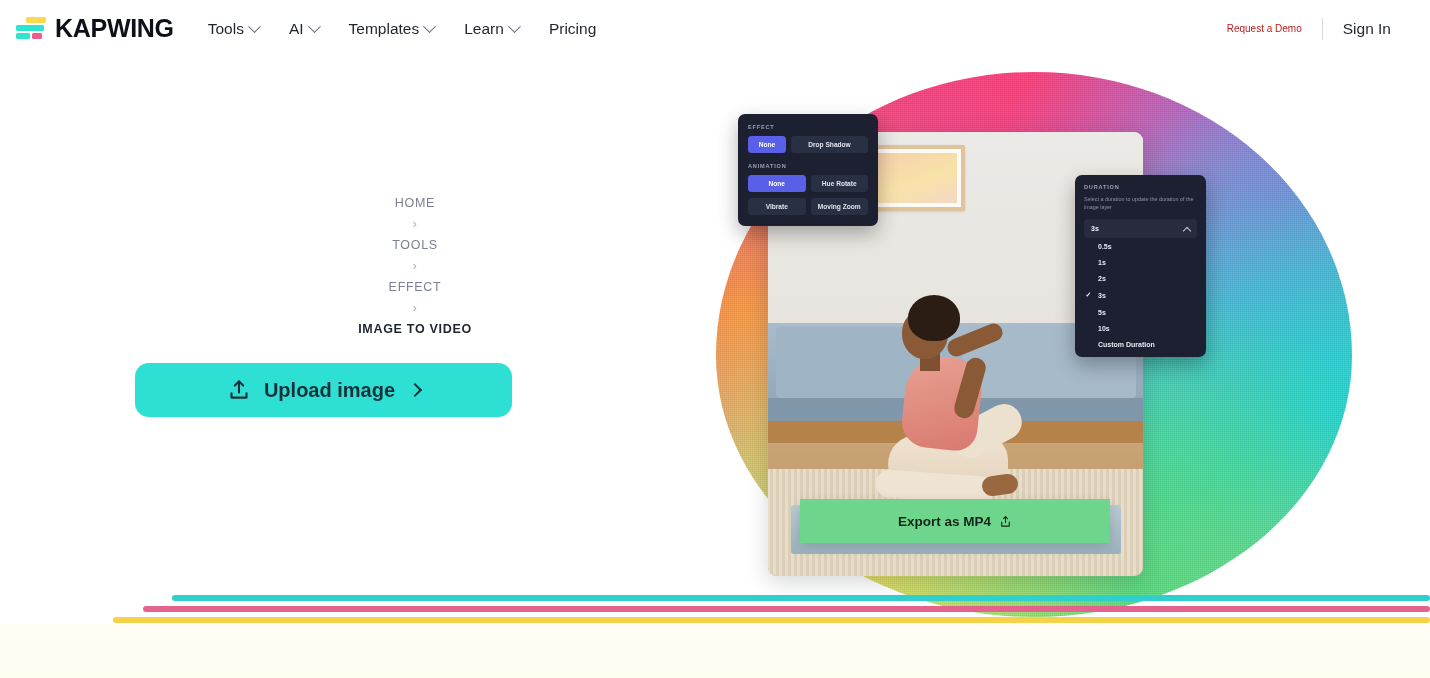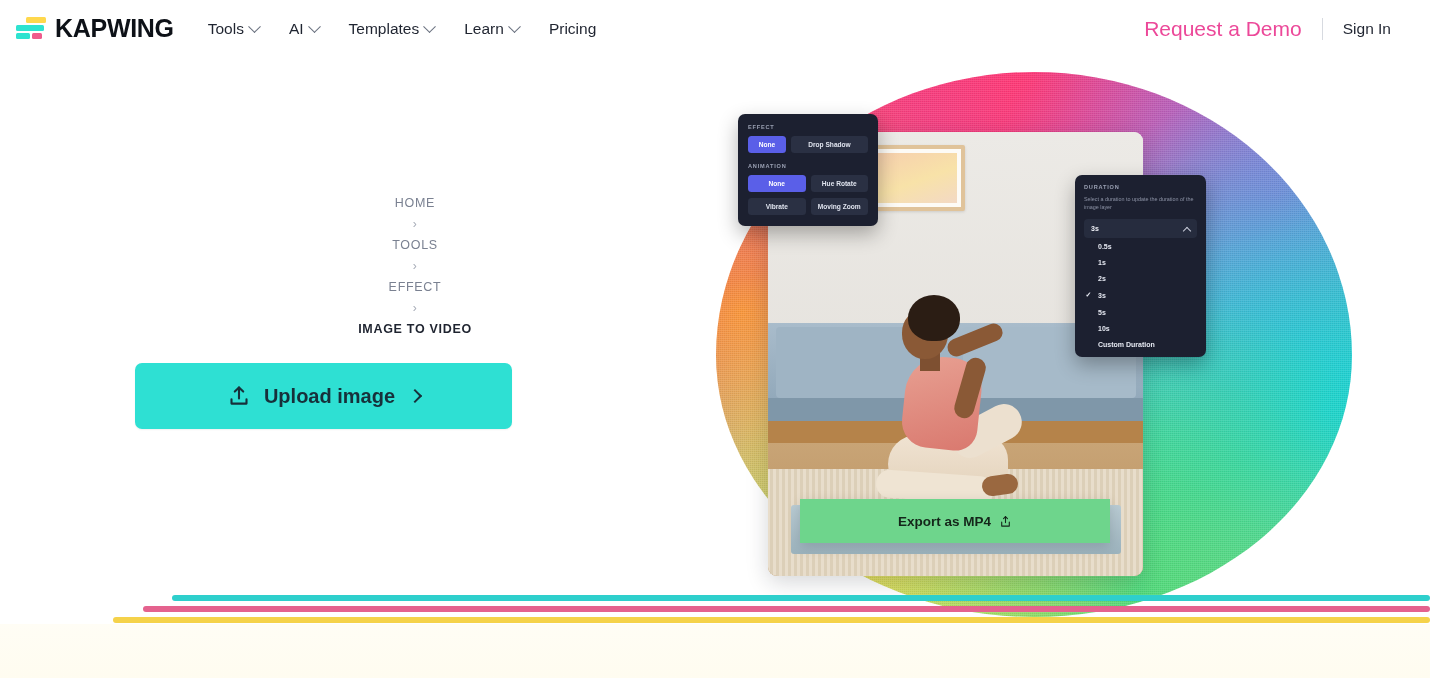--- a/index.html
+++ b/index.html
@@ -46,21 +46,21 @@
   .chev {
     width: 9px; height: 9px; position: relative; top: 1px;
     border-right: 1.4px solid #6b7280; border-bottom: 1.4px solid #6b7280;
     transform: rotate(45deg) translate(-2px,-2px);
   }
 
   .nav-right {
     margin-left: auto; display: flex; align-items: center; gap: 0px; padding-right: 19px;
   }
   .nav-demo {
-    font-size: 21px; color: #ec4899; cursor: pointer; white-space: nowrap;
+    font-size: 10px; color: #b91c1c; cursor: pointer; white-space: nowrap;
     padding: 0 20px;
   }
   .nav-div { width: 1px; height: 22px; background: #d7dae0; }
   .nav-signin {
     font-size: 15.5px; color: #1f2430; cursor: pointer; white-space: nowrap;
     padding: 0 20px;
   }
   .nav-cta {
     background: #1d2432; color: #fff;
     font-size: 15px; font-weight: 600;
@@ -83,22 +83,22 @@
     font-weight: 800; letter-spacing: -0.5px;
     color: #373a47; text-transform: uppercase;
     max-width: 420px;
   }
   .hero-sub {
     margin-top: 22px;
     font-size: 18.5px; color: #3d424e; font-weight: 400;
   }
   .upload-btn {
     margin-top: 27px;
-    width: 377px; height: 66px;
-    background: #2ee0d3; border: none; border-radius: 7px;
+    width: 377px; height: 54px;
+    background: #2ee0d3; border: none; border-radius: 14px;
     display: flex; align-items: center; justify-content: center; gap: 13px;
     cursor: pointer;
     box-shadow: 0 1px 2px rgba(0,0,0,0.06);
   }
   .upload-btn .lbl {
     font-size: 20px; font-weight: 700; color: #17303a;
     font-family: "Liberation Sans", sans-serif;
   }
   .upload-arrow {
     width: 10px; height: 10px;

